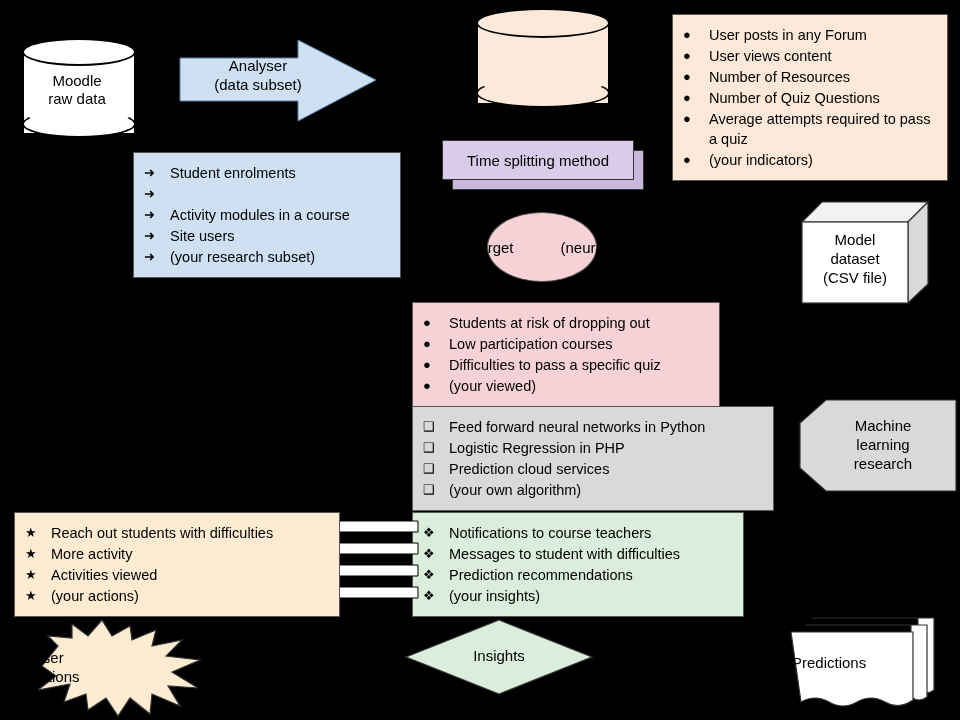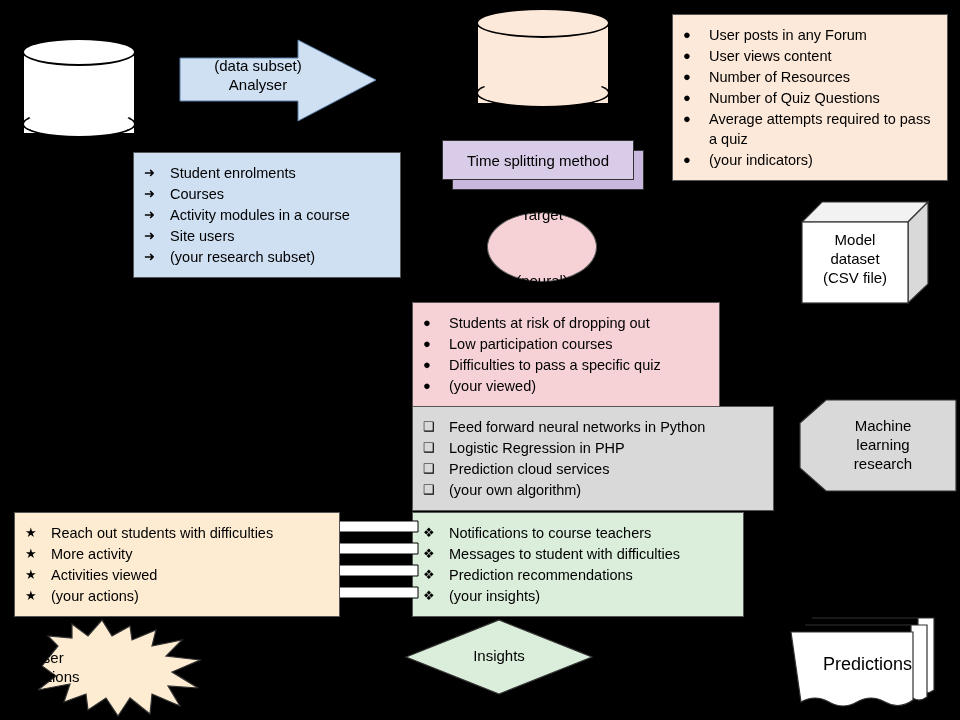--- a/index.html
+++ b/index.html
@@ -95,21 +95,21 @@
     position:absolute;left:0;top:0;width:190px;height:38px;
     background:#d9cce8;border:1px solid #333;
     display:flex;align-items:center;justify-content:center;
     font-size:15px;color:#000;
   }
 
   
   .ellipse{
     width:110px;height:70px;border-radius:50%;
     background:#f6d2d6;border:1px solid #555;
-    display:flex;flex-direction:column;align-items:center;justify-content:center;
+    display:flex;flex-direction:row;align-items:center;justify-content:center;
     font-size:15px;line-height:19px;color:#000;gap:47px;
   }
 
   
   .cube{width:130px;height:105px;}
   .cube svg{position:absolute;left:0;top:0;}
   .cube .lab{
     position:absolute;left:0;top:30px;width:110px;text-align:center;
     font-size:15px;line-height:19px;color:#000;
   }
@@ -135,46 +135,50 @@
   .burst svg{position:absolute;left:0;top:0;}
   .burst .lab{
     position:absolute;left:0;top:30px;width:175px;
     font-size:15px;line-height:19px;color:#000;
   }
 
   
   .docs{width:140px;height:95px;position:absolute;}
   .docs svg{position:absolute;left:0;top:0;}
   .docs .lab{
-    position:absolute;left:0;top:36px;width:120px;text-align:right;
-    font-size:18px;color:#000;
+    position:absolute;left:0;top:36px;width:120px;text-align:left;
+    font-size:15px;color:#000;
   }
 
   
   .fb{position:absolute;}
   .fb svg{position:absolute;left:0;top:0;}
 </style>
 </head>
 <body>
 
 <div class="stage">
 
   <div class="node cyl" style="left:22px;top:38px;">
     <div class="body"></div>
     <div class="bottom"></div>
     <div class="top"></div>
+    <div class="txt">
+      <div>Moodle</div>
+      <div>raw data</div>
+    </div>
   </div>
 
   <div class="bigarrow" style="left:178px;top:38px;">
     <svg width="200" height="85" viewBox="0 0 200 85">
       <polygon points="2,20 120,20 120,2 198,42 120,83 120,63 2,63" fill="#cfe0f3" stroke="#5b7fa6" stroke-width="1"></polygon>
     </svg>
     <div class="lab">
+      <div>Analyser</div>
       <div>(data subset)</div>
-      <div>Analyser</div>
     </div>
   </div>
 
   <div class="node cyl2" style="left:476px;top:8px;">
     <div class="body"></div>
     <div class="bottom"></div>
     <div class="top"></div>
   </div>
 
   <div class="node listbox peach" style="left:672px;top:14px;width:276px;">
@@ -207,21 +211,20 @@
   </div>
 
   <div class="node listbox blue" style="left:133px;top:152px;width:268px;">
     <ul>
       <li>
           <span class="mk">➜</span>
           <span class="tx">Student enrolments</span>
         </li>
       <li>
           <span class="mk">➜</span>
-          <span class="tx">Courses</span>
         </li>
       <li>
           <span class="mk">➜</span>
           <span class="tx">Activity modules in a course</span>
         </li>
       <li>
           <span class="mk">➜</span>
           <span class="tx">Site users</span>
         </li>
       <li>

